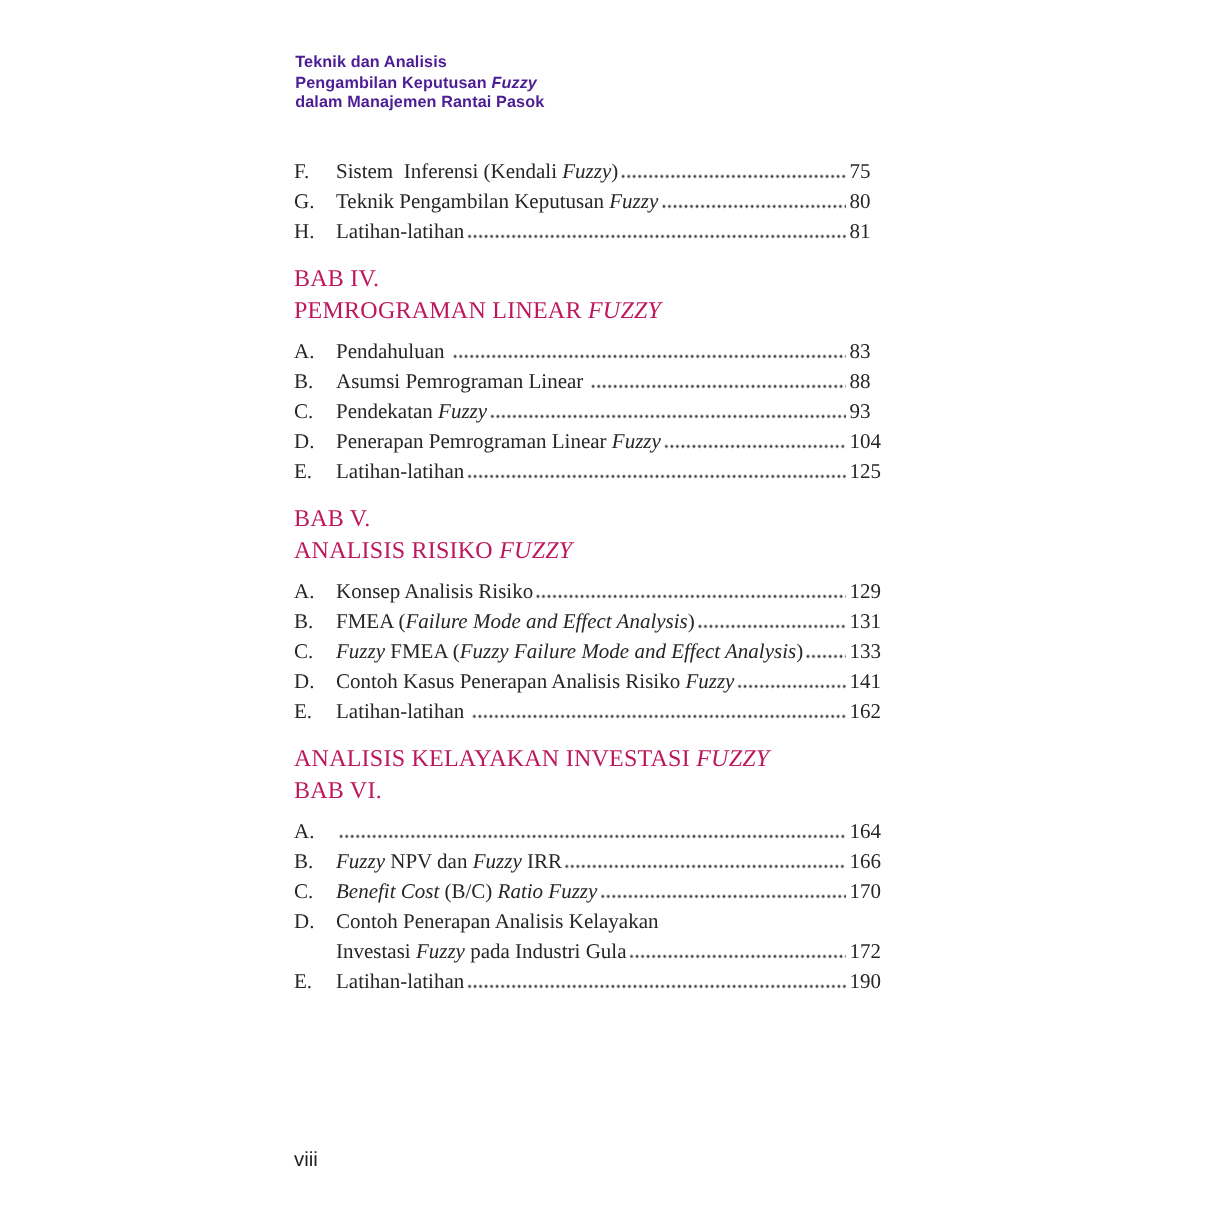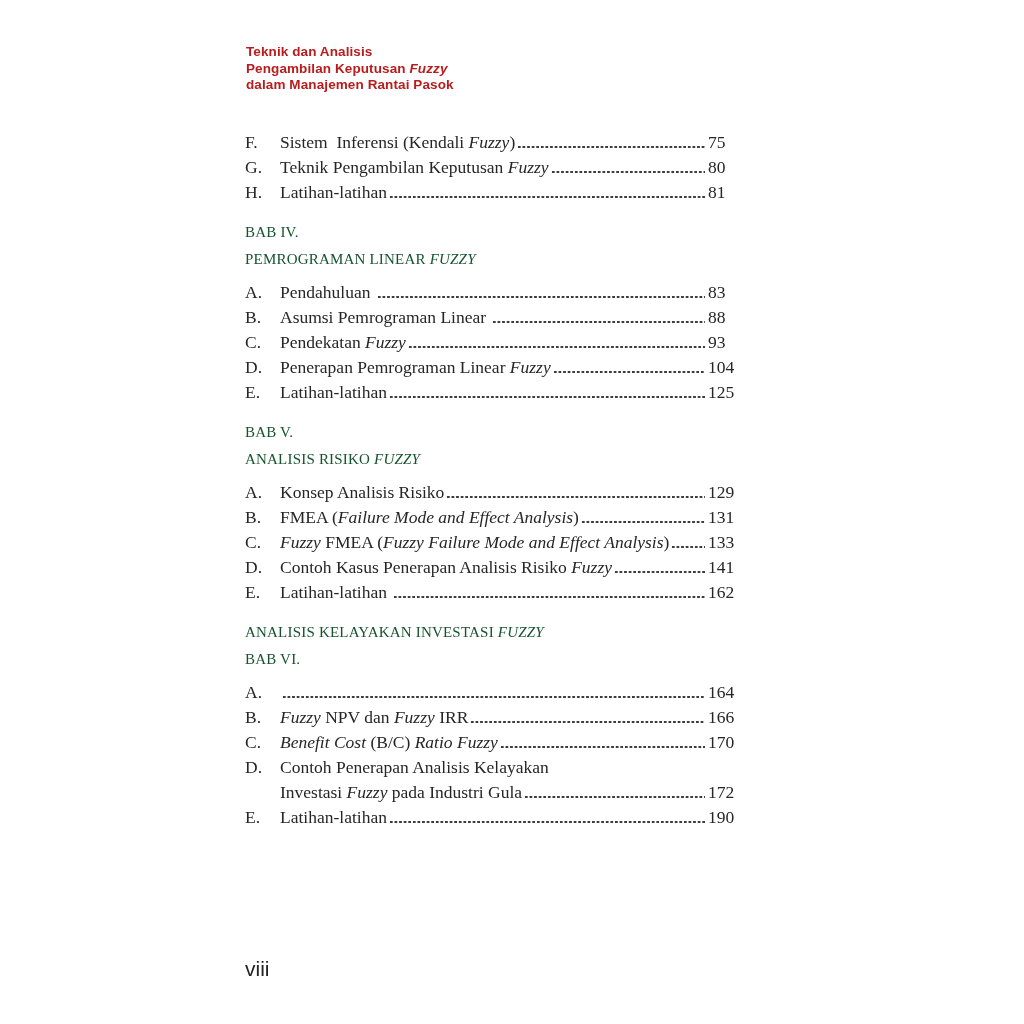--- a/index.html
+++ b/index.html
@@ -8,47 +8,47 @@
     background:#ffffff;
     position:relative;
     overflow:hidden;
     font-family:"Liberation Serif", serif;
   }
   .page{position:absolute;inset:0;background:#ffffff;color:#262626;}
   .running-header{
     position:absolute;left:246px;top:44px;
     font-family:"Liberation Sans", sans-serif;
     font-weight:bold;font-size:13.5px;line-height:16.5px;
-    color:#b91c1c;letter-spacing:0.1px;
+    color:#4c1d95;letter-spacing:0.1px;
   }
   .running-header .it{font-style:italic;}
   .toc{
     position:absolute;left:245px;top:130px;width:501px;
     font-size:17.5px;color:#262626;
   }
   .it{font-style:italic;}
-  .bab-heading{margin-top:14px;font-size:15px;line-height:27px;color:#14532d;letter-spacing:0.2px;}
+  .bab-heading{margin-top:14px;font-size:20px;line-height:27px;color:#be185d;letter-spacing:0.2px;}
   .entries{margin-top:7px;}
   .toc-section.first .entries{margin-top:0;}
   .toc-row{display:flex;line-height:25px;align-items:flex-start;}
   .letter{width:35px;flex:none;}
   .entry-text{flex:none;white-space:pre;min-width:0;}
   .dot-leader{
     flex:1 1 0;min-width:6px;
     align-self:flex-end;height:6px;margin:0 3px 5px 2px;
     background-image:radial-gradient(circle, #3c3c3c 1.05px, rgba(0,0,0,0) 1.35px);
     background-size:4.6px 6px;
     background-repeat:repeat-x;
   }
   .spacer{flex:1 1 0;}
   .page-num{width:38px;flex:none;}
   .page-footer{
     position:absolute;left:245px;top:957px;
     font-family:"Liberation Sans", sans-serif;
-    font-size:21px;color:#222222;
+    font-size:17px;color:#222222;
   }
 </style>
 </head>
 <body>
 
 <div class="page">
   <header class="running-header" id="running-header">
       <div><span>Teknik dan Analisis</span></div>
       <div><span>Pengambilan Keputusan </span><span class="it">Fuzzy</span></div>
       <div><span>dalam Manajemen Rantai Pasok</span></div>

